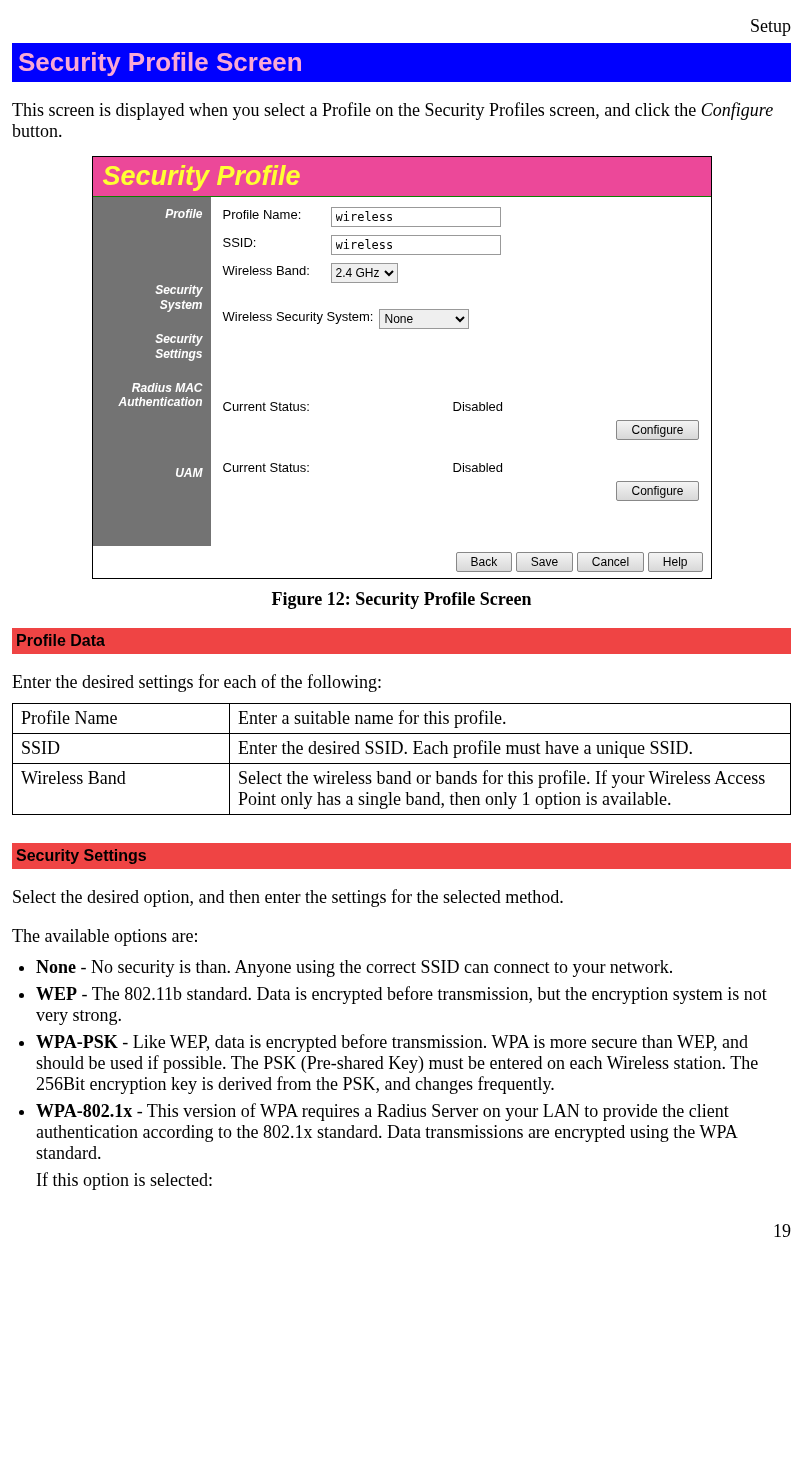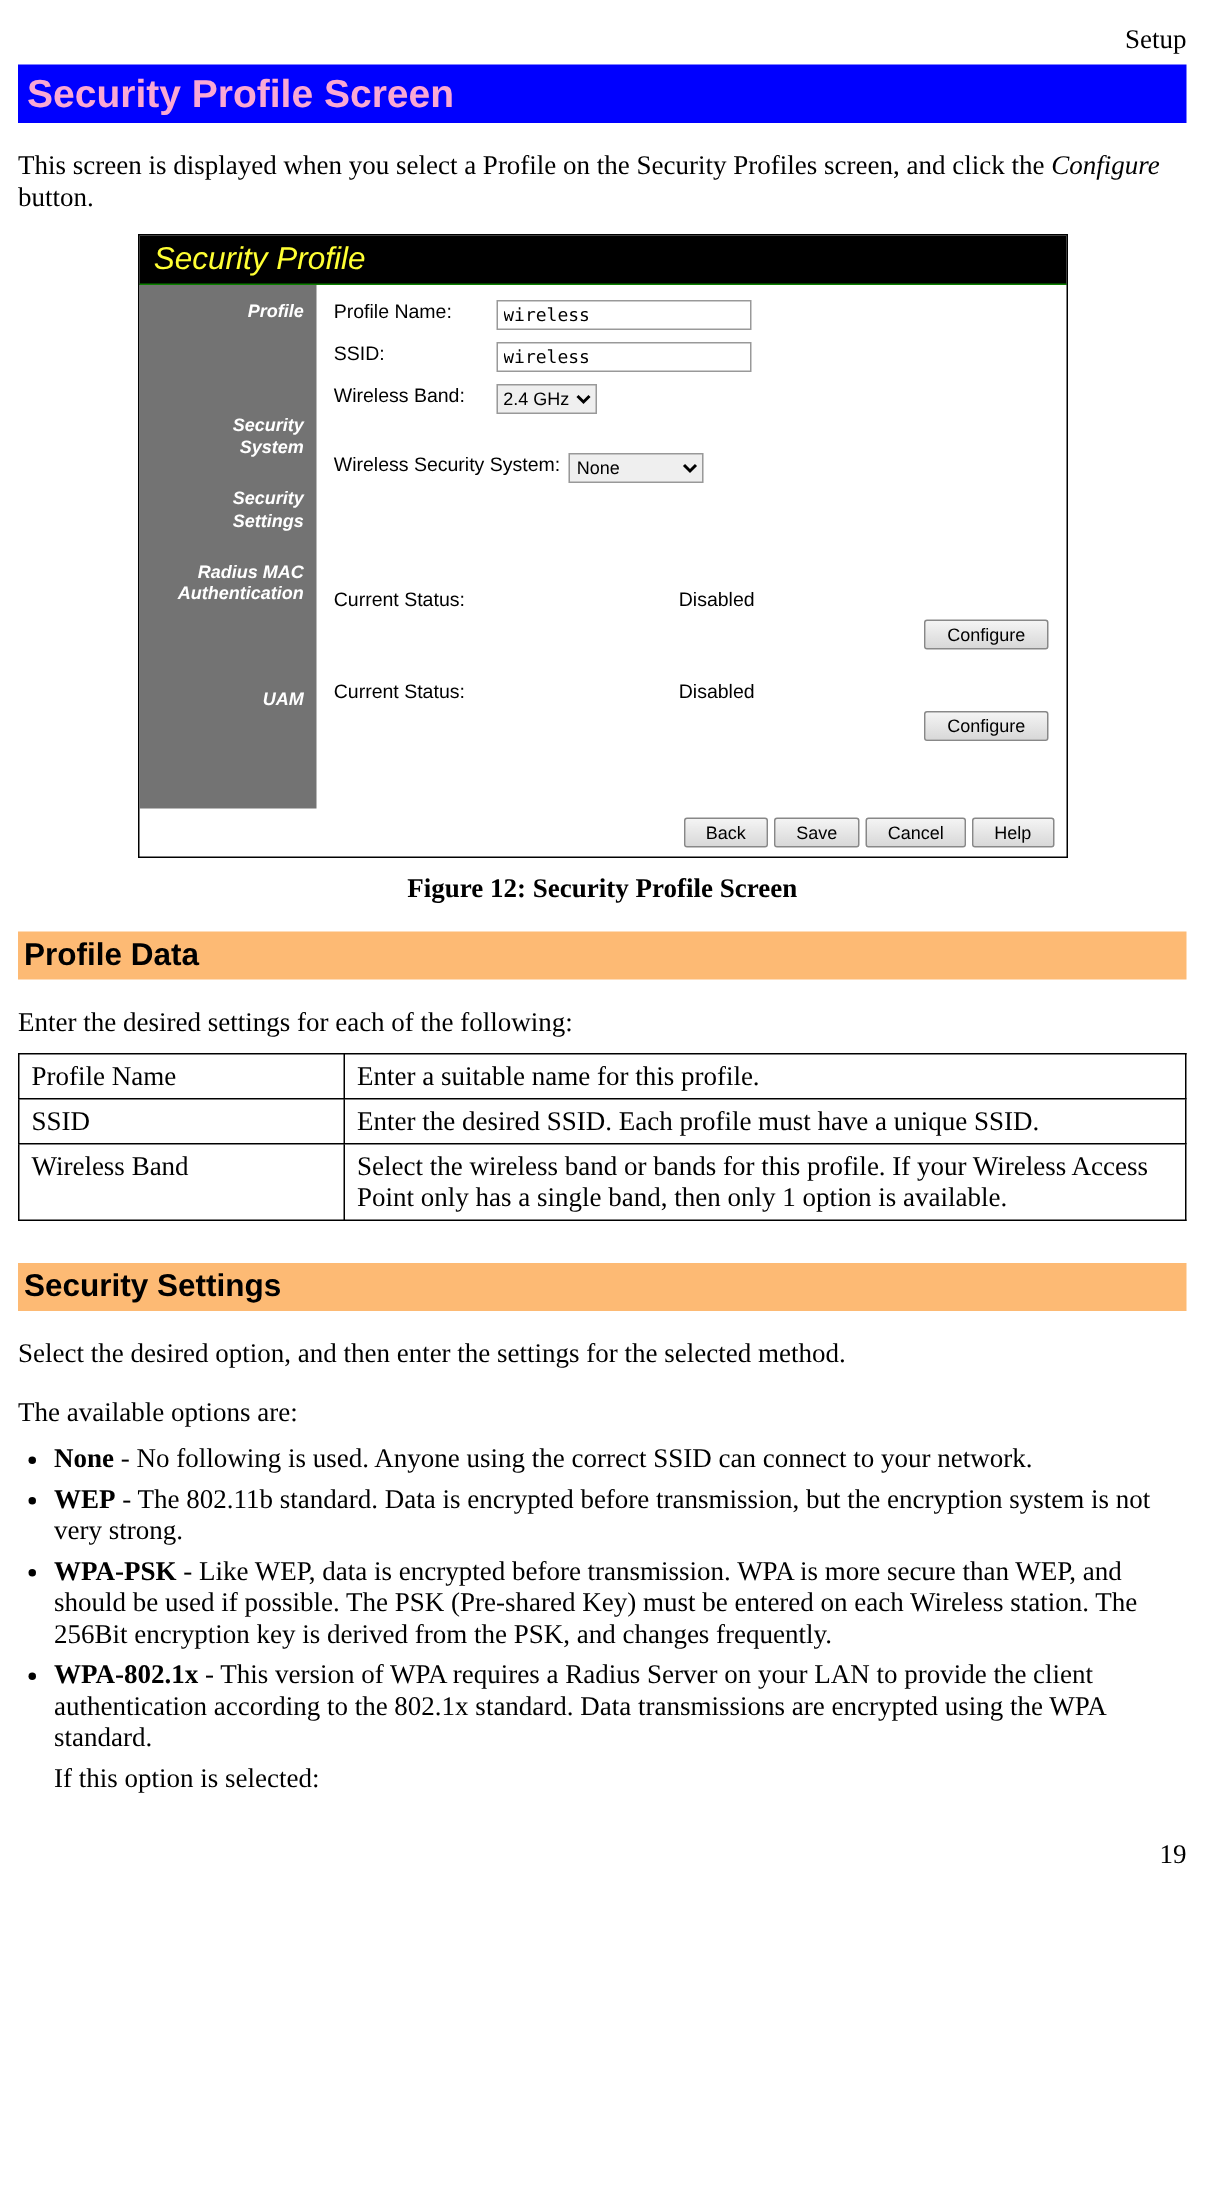--- a/index.html
+++ b/index.html
@@ -35,25 +35,25 @@
   .screenshot {
     width: 618px;
     margin: 0 auto 6px auto;
     border: 1px solid #000;
     background: #fff;
     font-family: Verdana, Arial, sans-serif;
     font-size: 13px;
     text-align: left;
   }
   .screenshot-title {
-    background: #000000;
+    background: #ec4899;
     color: #ffff33;
-    font-size: 21px;
+    font-size: 27px;
     font-style: italic;
-    font-weight: normal;
+    font-weight: bold;
     padding: 4px 10px;
     border-bottom: 1px solid #0c8000;
   }
   .screenshot-body { display: flex; }
   .sidebar {
     background: #737373;
     color: #fff;
     width: 118px;
     padding: 10px 8px;
     text-align: right;
@@ -94,24 +94,24 @@
     cursor: pointer;
     font-family: Verdana, Arial, sans-serif;
   }
   .bottom-bar {
     text-align: right;
     padding: 6px 8px;
   }
 
   
   .h3-gray {
-    background: #fdba74;
+    background: #ef4444;
     font-family: Arial, Helvetica, sans-serif;
     font-weight: bold;
-    font-size: 21px;
+    font-size: 16px;
     padding: 4px 4px;
     margin: 0 0 12px 0;
   }
   .para { margin-bottom: 10px; }
 
   
   table.desc {
     width: 100%;
     border-collapse: collapse;
     margin-bottom: 28px;
@@ -235,21 +235,21 @@
   </tr>
 </tbody>
   </table>
 
 <div class="h3-gray">Security Settings</div>
 <p class="para">Select the desired option, and then enter the settings for the selected method.</p>
 <p class="para">The available options are:</p>
 
 <ul class="bullets">
   <li>
-    <span class="b">None</span><span> - No following is used. Anyone using the correct SSID can connect to your network.</span>
+    <span class="b">None</span><span> - No security is than. Anyone using the correct SSID can connect to your network.</span>
   </li>
   <li>
     <span class="b">WEP</span><span> - The 802.11b standard. Data is encrypted before transmission, but the encryption system is not very strong.</span>
   </li>
   <li>
     <span class="b">WPA-PSK</span><span> - Like WEP, data is encrypted before transmission. WPA is more secure than WEP, and should be used if possible. The PSK (Pre-shared Key) must be entered on each Wireless station. The 256Bit encryption key is derived from the PSK, and changes frequently.</span>
   </li>
   <li>
     <span class="b">WPA-802.1x</span><span> - This version of WPA requires a Radius Server on your LAN to provide the client authentication according to the 802.1x standard. Data transmissions are encrypted using the WPA standard.</span>
     <div style="margin-top:6px;">If this option is selected:</div>

